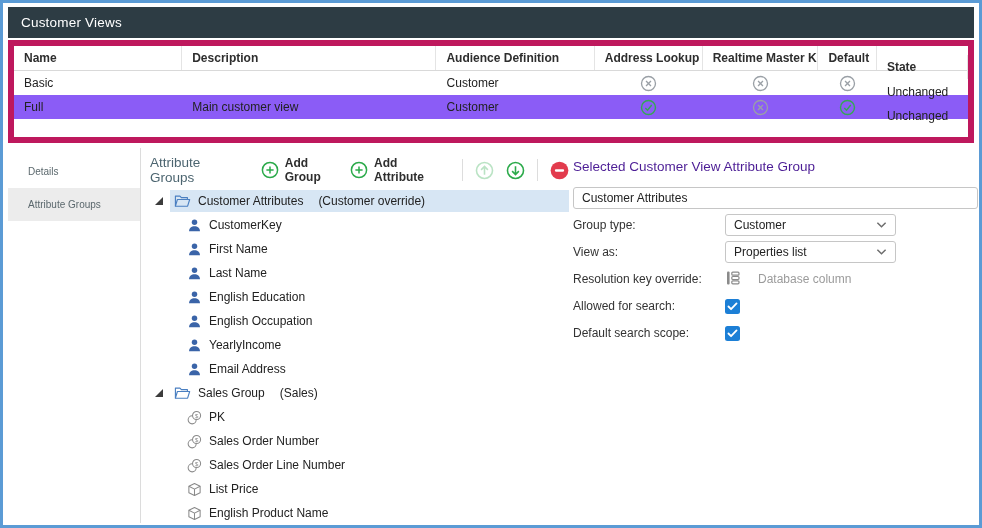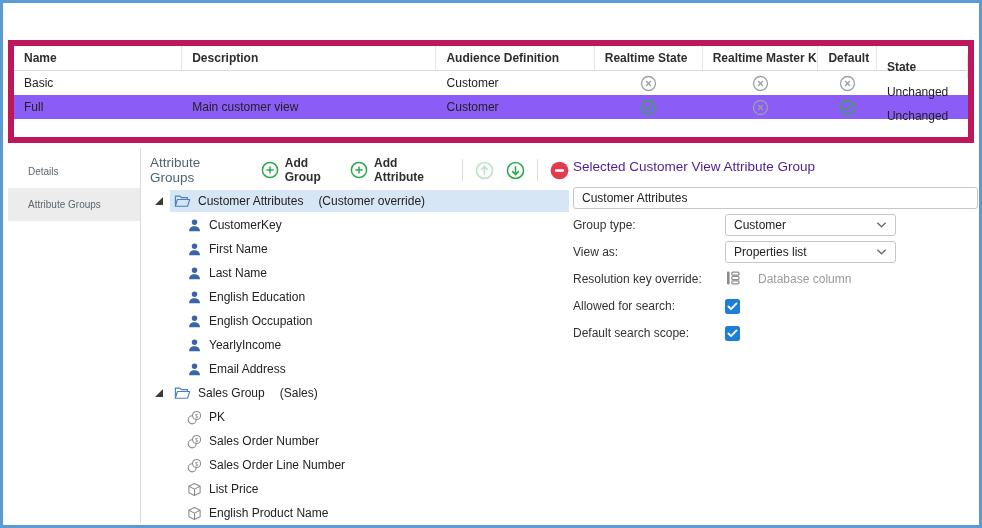--- a/index.html
+++ b/index.html
@@ -75,27 +75,30 @@
   .checkbox { width:15px; height:15px; background:#1c7fd6; border-radius:2.5px;
               display:flex; align-items:center; justify-content:center; cursor:pointer; }
   .checkbox svg { display:none; }
   .checkbox.checked svg { display:block; }
 </style>
 </head>
 <body>
 
 <div class="app">
 
+  <div class="titlebar">
+    <span>Customer Views</span>
+  </div>
 
   <div class="views-table">
     <div class="t-row t-head">
       <div class="t-cell c-name">Name</div>
       <div class="t-cell c-desc">Description</div>
       <div class="t-cell c-aud">Audience Definition</div>
-      <div class="t-cell c-look">Realtime State</div>
+      <div class="t-cell c-look">Address Lookup</div>
       <div class="t-cell c-mkey">Realtime Master Key</div>
       <div class="t-cell c-def">Default</div>
       <div class="t-cell c-state">State</div>
     </div>
 
     <div class="t-row">
       <div class="t-cell c-name">Basic</div>
       <div class="t-cell c-desc"></div>
       <div class="t-cell c-aud">Customer</div>
       <div class="t-cell c-look">

